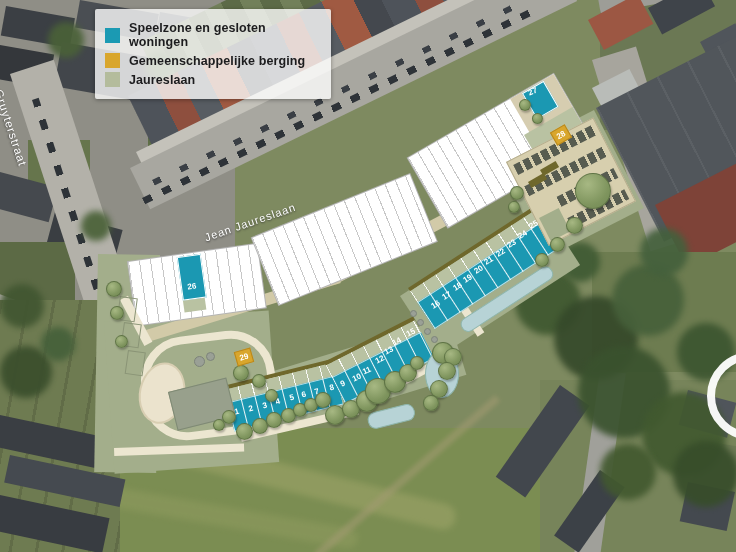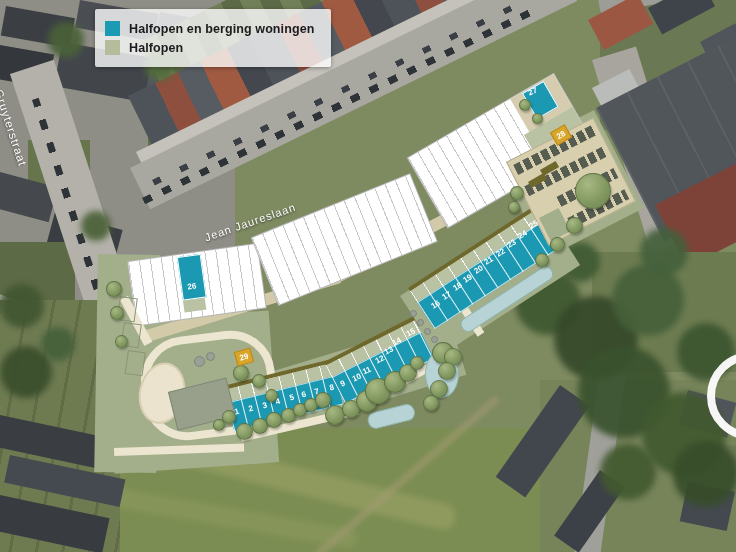--- a/index.html
+++ b/index.html
@@ -186,25 +186,29 @@
   <div class="stone" style="left:431px;top:336px;width:5px;height:5px"></div>
 
   <div class="a" style="left:707px;top:352px;width:72px;height:72px;border:8px solid rgba(255,255,255,.95);border-radius:50%;z-index:9"></div>
 
   <div class="street" style="left:4px;top:88px;transform:rotate(72deg)">Gruyterstraat</div>
   <div class="street" style="left:203px;top:232px;transform:rotate(-19deg);font-size:11px">Jean Jaureslaan</div>
 
   <div id="legend">
       <div class="lrow">
         <span class="lswatch" style="background: rgb(27, 154, 179);"></span>
-        <span class="llabel">Halfopen en berging woningen</span>
+        <span class="llabel">Speelzone en gesloten woningen</span>
+      </div>
+      <div class="lrow">
+        <span class="lswatch" style="background: rgb(217, 166, 44);"></span>
+        <span class="llabel">Gemeenschappelijke berging</span>
       </div>
       <div class="lrow">
         <span class="lswatch" style="background: rgb(180, 188, 156);"></span>
-        <span class="llabel">Halfopen</span>
+        <span class="llabel">Jaureslaan</span>
       </div>
     </div>
 
 <div class="lotnum" style="left: 237px; top: 412px; --r: -14deg;">1</div>
     <div class="lotnum" style="left: 251px; top: 409px; --r: -14deg;">2</div>
     <div class="lotnum" style="left: 265px; top: 406px; --r: -14deg;">3</div>
     <div class="lotnum" style="left: 278px; top: 402px; --r: -14deg;">4</div>
     <div class="lotnum" style="left: 292px; top: 398px; --r: -14deg;">5</div>
     <div class="lotnum" style="left: 304px; top: 395px; --r: -14deg;">6</div>
     <div class="lotnum" style="left: 317px; top: 392px; --r: -14deg;">7</div>

